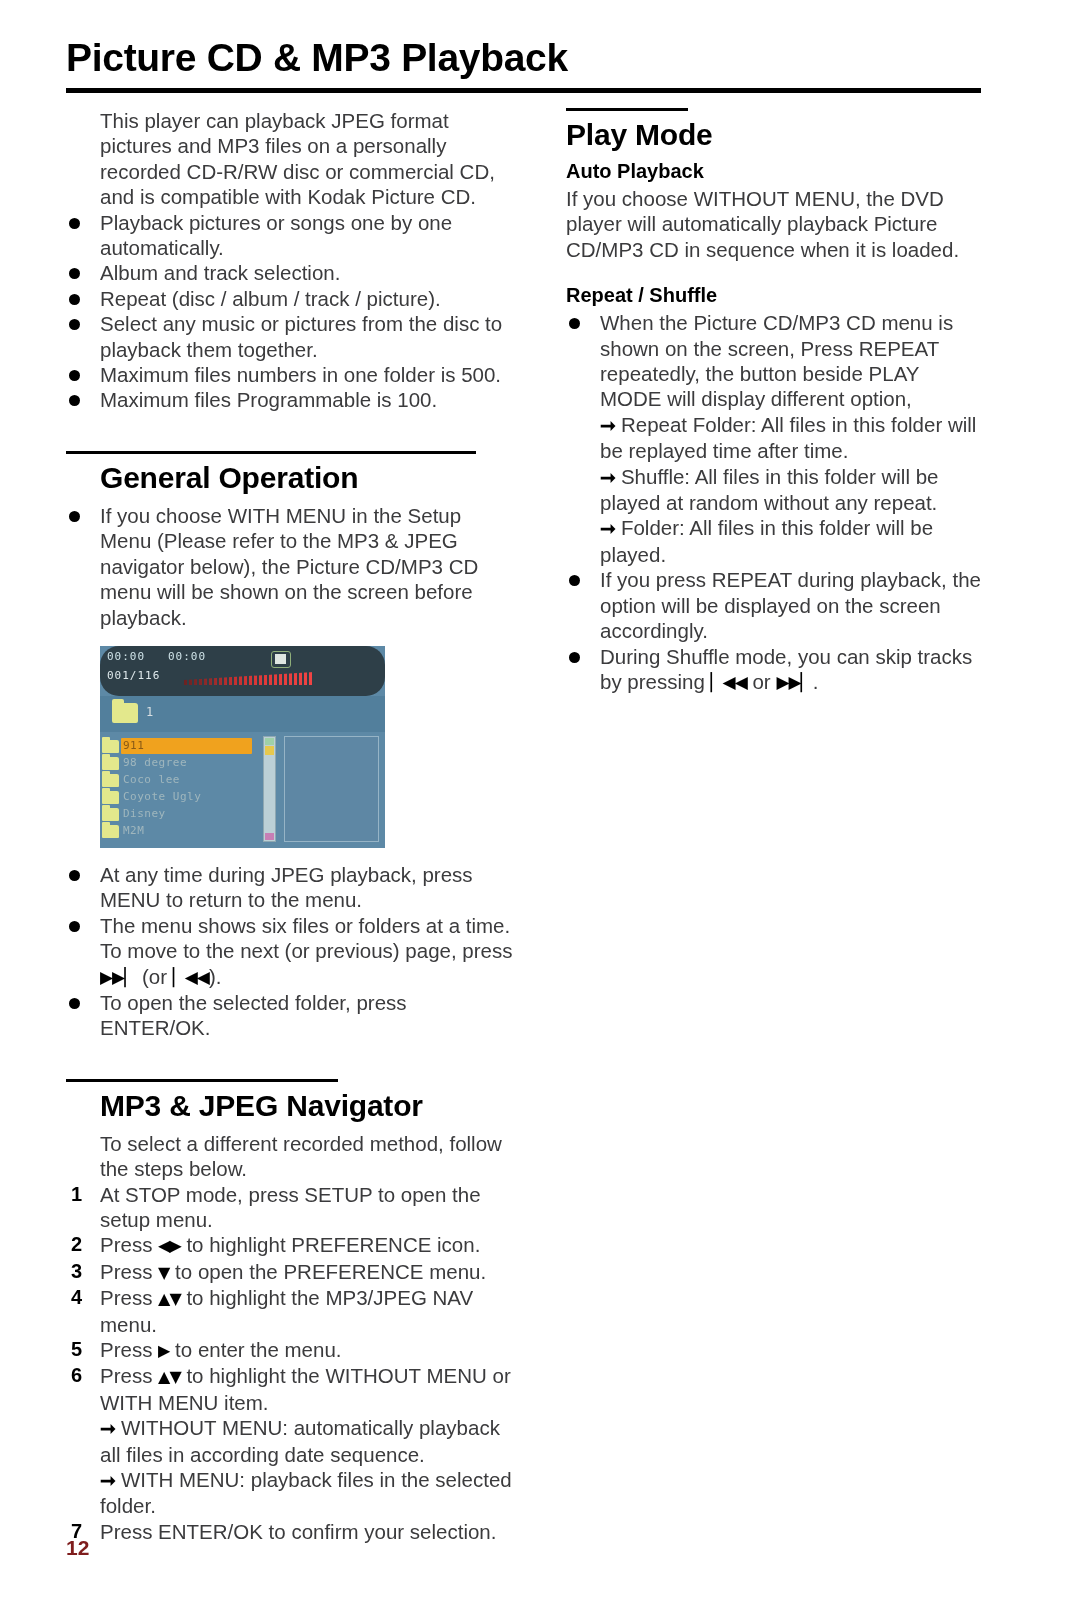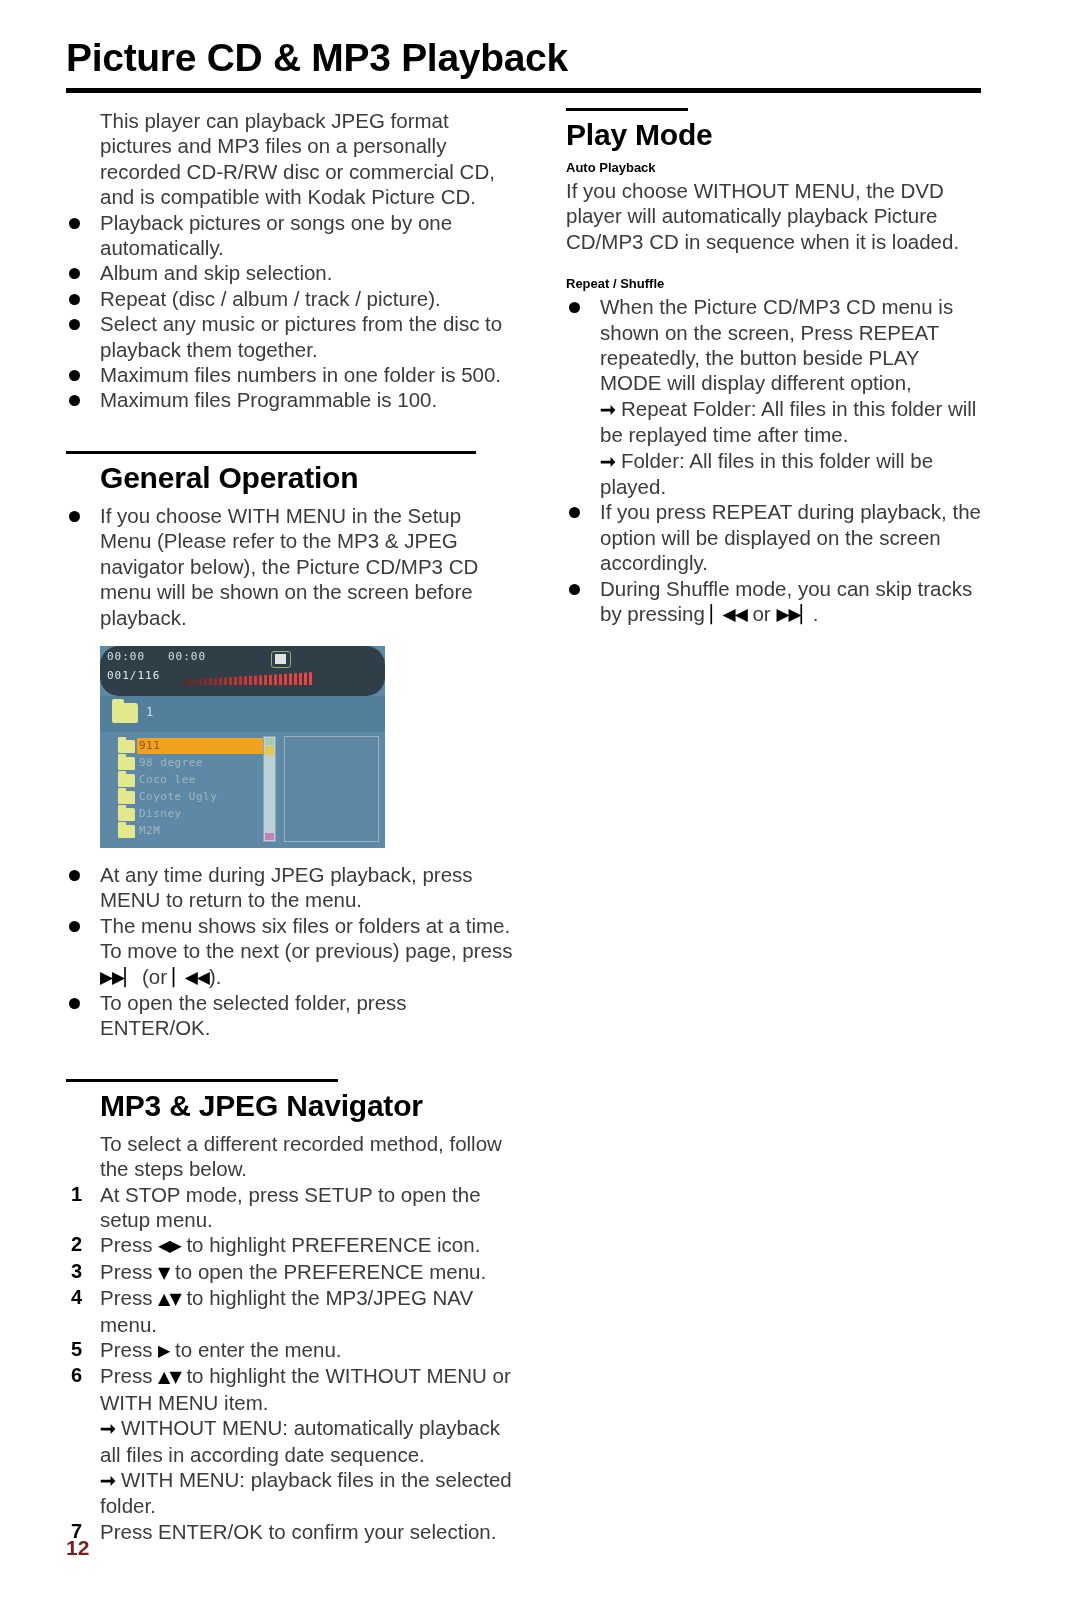--- a/index.html
+++ b/index.html
@@ -130,21 +130,21 @@
   .sec-title {
     font-size: 30px;
     font-weight: bold;
     color: #000;
     letter-spacing: -0.2px;
     margin-bottom: 8px;
     padding-left: 34px;
   }
   .sec-title.flush { padding-left: 0; }
   .sub-title {
-    font-size: 13px;
+    font-size: 20px;
     font-weight: bold;
     color: #000;
     margin: 0 0 3px 0;
   }
   .sub-title.spaced { margin-top: 22px; }
 
   
   .glyph {
     font-family: "DejaVu Sans", sans-serif;
     font-size: 16px;
@@ -240,21 +240,21 @@
   }
   .shot-rootlabel {
     position: absolute;
     left: 46px; top: 9px;
     font-family: "DejaVu Sans Mono", monospace;
     font-size: 12px;
     color: #d8dfe3;
   }
   .shot-list {
     position: absolute;
-    left: 18px; top: 92px;
+    left: 2px; top: 92px;
     width: 150px;
     height: 102px;
     text-align: right;
   }
   .shot-item {
     position: relative;
     height: 17px;
     margin-bottom: 0px;
   }
   .shot-item .fico {
@@ -347,21 +347,21 @@
 
     <div class="para">This player can playback JPEG format pictures and MP3 files on a personally recorded CD-R/RW disc or commercial CD, and is compatible with Kodak Picture CD.</div>
 
     <div>
       <div class="bullet-row">
         <span class="dot"></span>
         <span>Playback pictures or songs one by one automatically.</span>
       </div>
       <div class="bullet-row">
         <span class="dot"></span>
-        <span>Album and skip selection.</span>
+        <span>Album and track selection.</span>
       </div>
       <div class="bullet-row">
         <span class="dot"></span>
         <span>Repeat (disc / album / track / picture).</span>
       </div>
       <div class="bullet-row">
         <span class="dot"></span>
         <span>Select any music or pictures from the disc to playback them together.</span>
       </div>
       <div class="bullet-row">
@@ -506,20 +506,23 @@
 
       <div class="bullet-row">
         <span class="dot"></span>
         <span>When the Picture CD/MP3 CD menu is shown on the screen, Press REPEAT repeatedly, the button beside PLAY MODE will display different option,</span>
       </div>
 
       <div class="arrow-row">
         <span class="arw">➞</span><span>Repeat Folder: All files in this folder will be replayed time after time.</span>
       </div>
       <div class="arrow-row">
+        <span class="arw">➞</span><span>Shuffle: All files in this folder will be played at random without any repeat.</span>
+      </div>
+      <div class="arrow-row">
         <span class="arw">➞</span><span>Folder: All files in this folder will be played.</span>
       </div>
 
       <div class="bullet-row">
         <span class="dot"></span>
         <span>If you press REPEAT during playback, the option will be displayed on the screen accordingly.</span>
       </div>
       <div class="bullet-row">
         <span class="dot"></span>
         <span>During Shuffle mode, you can skip tracks by pressing </span><span class="glyph big">▏◀◀</span><span> or </span><span class="glyph big">▶▶▏</span><span>.</span>

